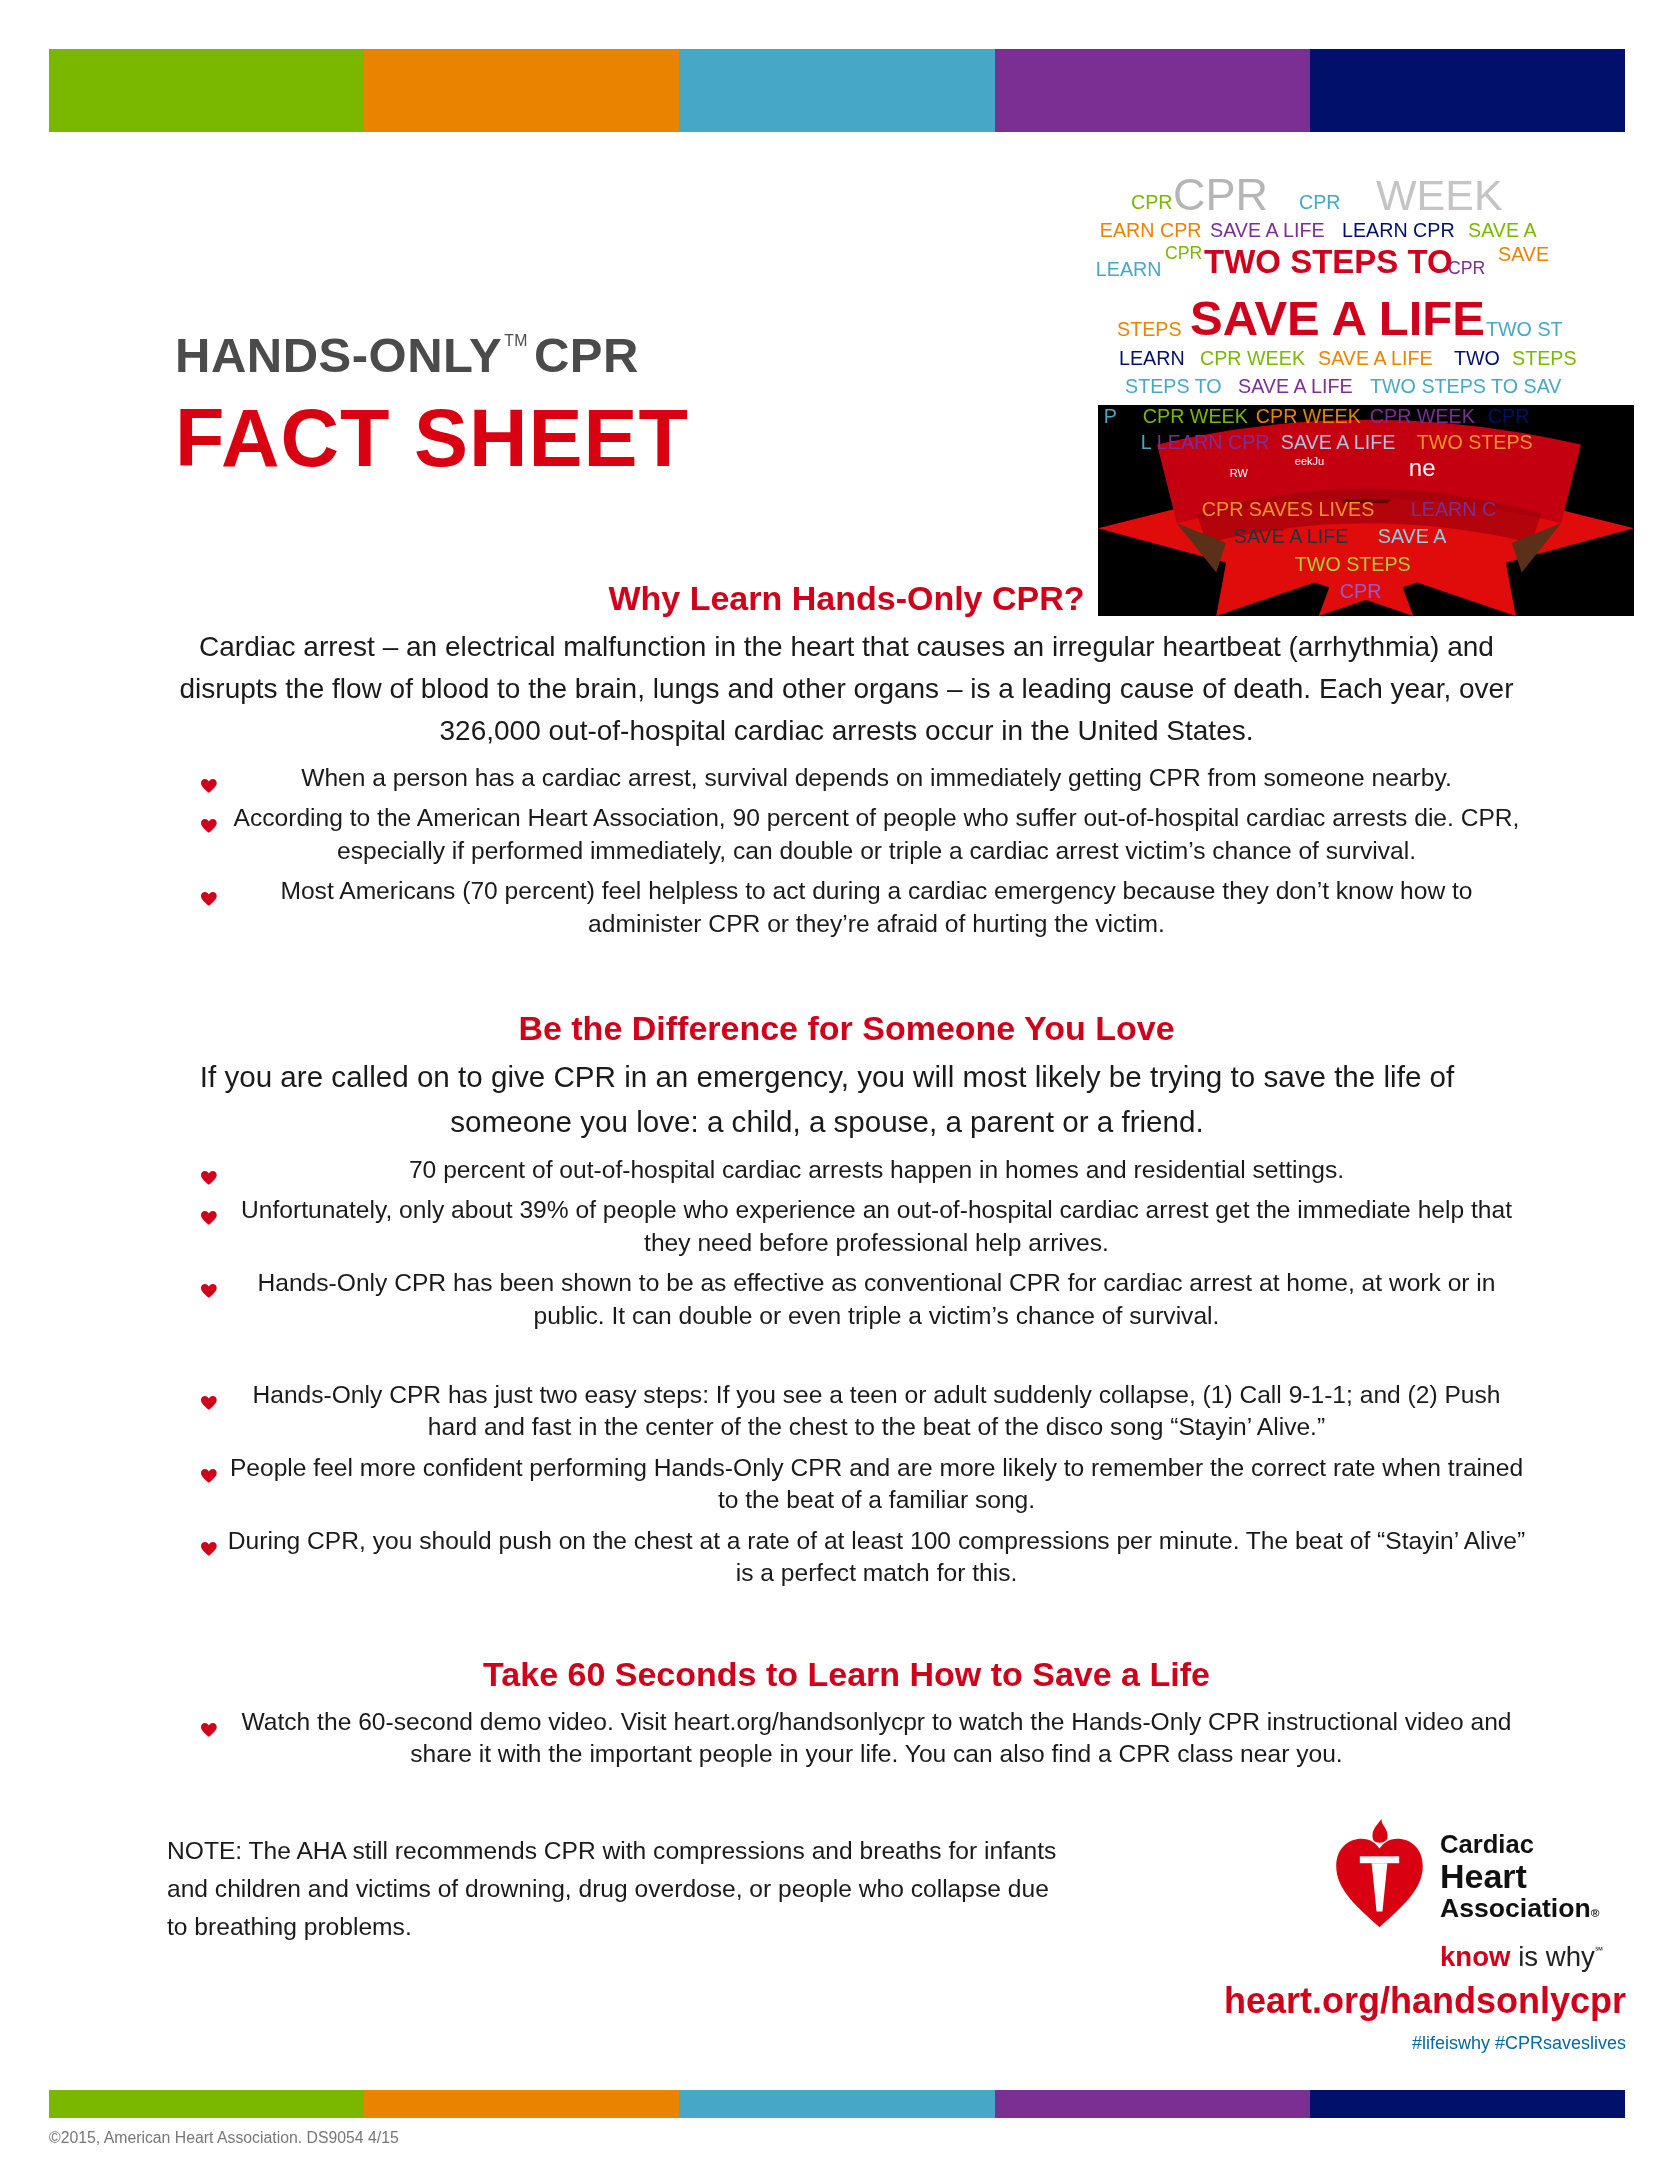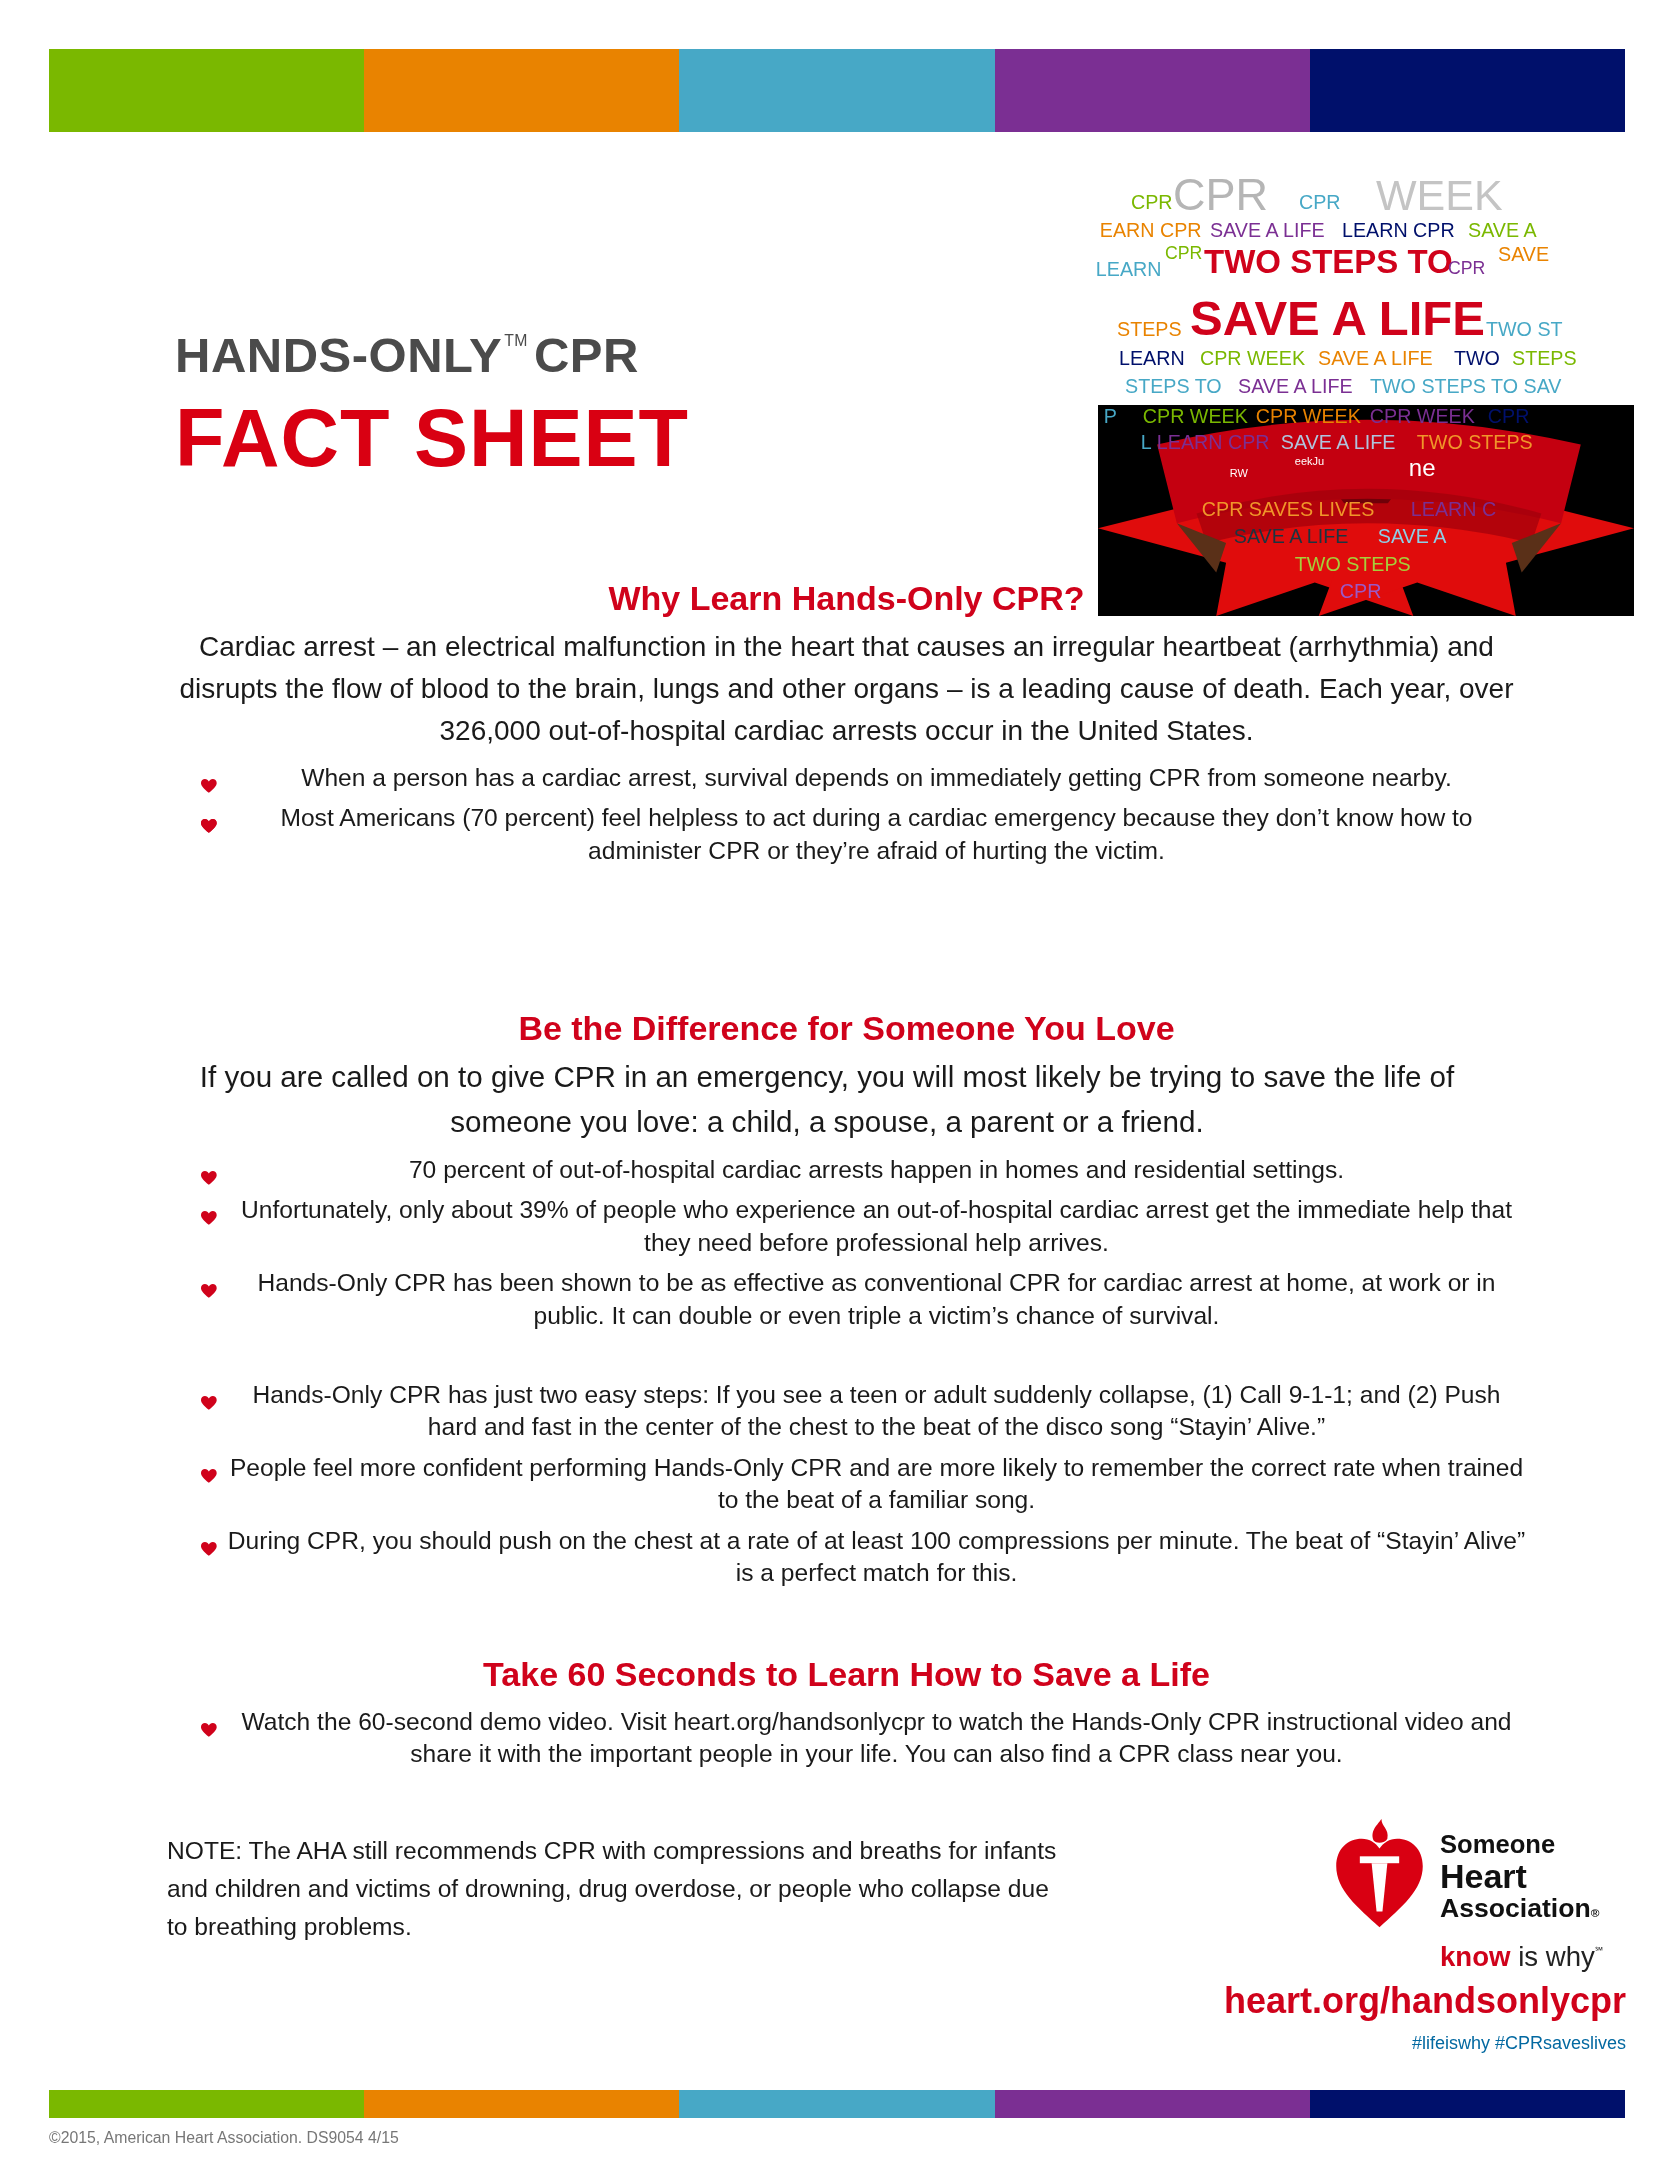--- a/index.html
+++ b/index.html
@@ -121,21 +121,21 @@
 
 <div class="content" id="sec0" style="top:579px">
   <h2 class="section">Why Learn Hands-Only CPR?</h2>
   <p class="lead" style="margin-top:7.9px">Cardiac arrest – an electrical malfunction in the heart that causes an irregular heartbeat (arrhythmia) and disrupts the flow of blood to the brain, lungs and other organs – is a leading cause of death. Each year, over 326,000 out-of-hospital cardiac arrests occur in the United States.</p>
   <ul class="hearts" style="margin-top:9.9px">
     <li style="margin-bottom:7.9px"><span class="heart"><svg width="17.7" height="15.8" viewBox="0 0 18 16">
             <path d="M9,15 C4,11 1,8 1,5 C1,2.5 3,1 5,1 C7,1 8,2 9,3.5 C10,2 11,1 13,1 C15,1 17,2.5 17,5 C17,8 14,11 9,15 Z" fill="#d0021b"></path>
           </svg></span><span>When a person has a cardiac arrest, survival depends on immediately getting CPR from someone nearby.</span></li>
     <li style="margin-bottom:7.9px"><span class="heart"><svg width="17.7" height="15.8" viewBox="0 0 18 16">
             <path d="M9,15 C4,11 1,8 1,5 C1,2.5 3,1 5,1 C7,1 8,2 9,3.5 C10,2 11,1 13,1 C15,1 17,2.5 17,5 C17,8 14,11 9,15 Z" fill="#d0021b"></path>
-          </svg></span></li>
+          </svg></span><span>According to the American Heart Association, 90 percent of people who suffer out-of-hospital cardiac arrests die. CPR, especially if performed immediately, can double or triple a cardiac arrest victim’s chance of survival.</span></li>
     <li><span class="heart"><svg width="17.7" height="15.8" viewBox="0 0 18 16">
             <path d="M9,15 C4,11 1,8 1,5 C1,2.5 3,1 5,1 C7,1 8,2 9,3.5 C10,2 11,1 13,1 C15,1 17,2.5 17,5 C17,8 14,11 9,15 Z" fill="#d0021b"></path>
           </svg></span><span>Most Americans (70 percent) feel helpless to act during a cardiac emergency because they don’t know how to administer CPR or they’re afraid of hurting the victim.</span></li>
   </ul>
 </div>
 
 <div class="content" id="sec1" style="top:1009px">
   <h2 class="section">Be the Difference for Someone You Love</h2>
   <p class="lead" style="margin-top:5.9px; font-size:29.6px; line-height:45px; width:1320px">If you are called on to give CPR in an emergency, you will most likely be trying to save the life of someone you love: a child, a spouse, a parent or a friend.</p>
   <ul class="hearts" style="margin-top:9.9px">
@@ -177,21 +177,21 @@
 <div class="note">NOTE: The AHA still recommends CPR with compressions and breaths for infants and children and victims of drowning, drug overdose, or people who collapse due to breathing problems.</div>
 
 <div class="aha-logo">
   <svg width="99" height="118" viewBox="0 0 100 120" style="position:absolute;left:0;top:0">
     <path d="M50,112 C28,92 6,74 6,50 C6,32 18,22 32,22 C40,22 46,26 50,32 C54,26 60,22 68,22 C82,22 94,32 94,50 C94,74 72,92 50,112 Z" fill="#d90012"></path>
     <path d="M44,24 C40,14 48,8 52,2 C52,10 60,12 58,22 C56,26 48,28 44,24 Z" fill="#d90012"></path>
     <rect x="30" y="40" width="40" height="7" fill="#ffffff"></rect>
     <polygon points="42,47 58,47 53,96 47,96" fill="#ffffff"></polygon>
   </svg>
   <div class="aha-text">
-    <div class="l1">Someone</div>
+    <div class="l1">Cardiac</div>
     <div class="l2">Heart</div>
     <div class="l3"><span>Association</span><span style="font-size:11.8px">®</span></div>
   </div>
   <div class="aha-tag">
     <span class="life">know</span><span> is why</span><span style="font-size:9.9px;vertical-align:11.8px">℠</span>
   </div>
 </div>
 
 <div class="url">heart.org/handsonlycpr</div>
 <div class="hashtags">#lifeiswhy #CPRsaveslives</div>

